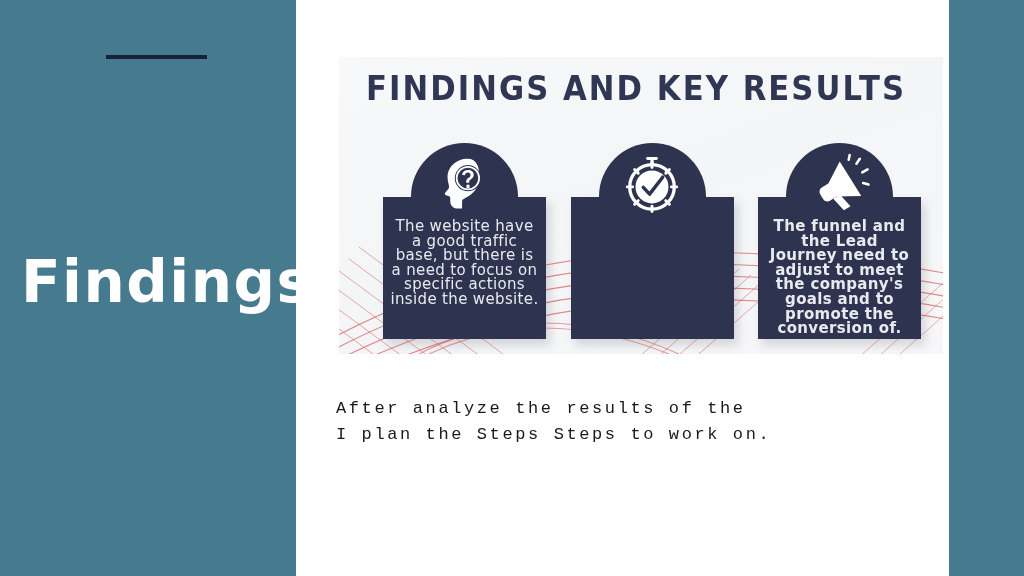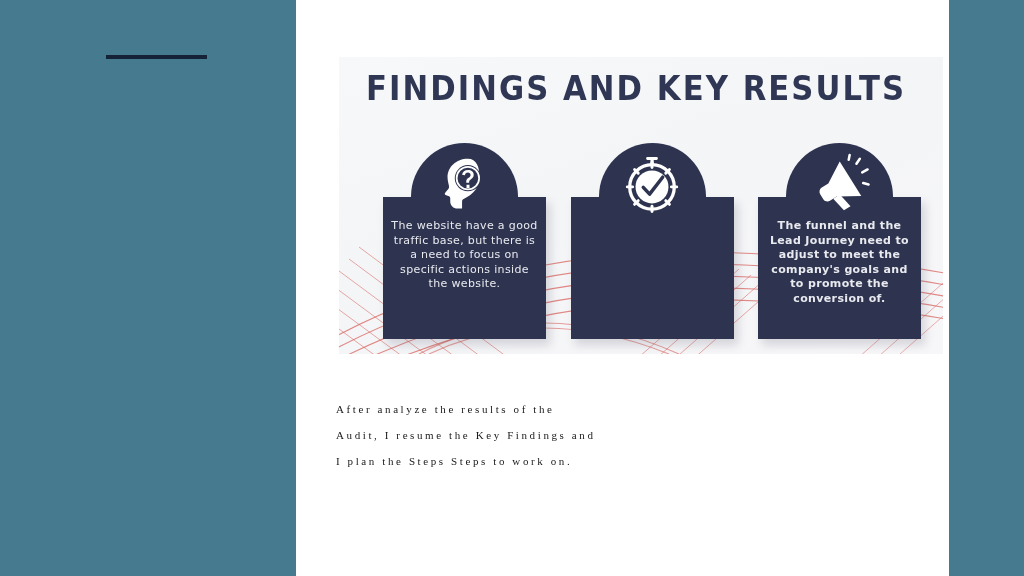--- a/index.html
+++ b/index.html
@@ -116,47 +116,48 @@
     top: -44px;
     width: 62px;
     height: 62px;
   }
   .card-text {
     position: absolute;
     left: 7px;
     top: 22px;
     width: 149px;
     color: #e9eaef;
-    font-size: 11px;
+    font-size: 15px;
     line-height: 14.6px;
     letter-spacing: 0.35px;
     text-align: center;
     font-family: "DejaVu Sans", sans-serif;
   }
   
   .caption {
     position: absolute;
     left: 336px;
     top: 396px;
     width: 580px;
     color: #1a1a1a;
-    font-size: 11px;
+    font-size: 17px;
     line-height: 26px;
     letter-spacing: 2.6px;
-    font-family: Liberation Serif, serif;
+    font-family: Liberation Mono, monospace;
   }
   .caption div { white-space: nowrap; }
 </style>
 </head>
 <body>
 
 <div class="slide">
 
   <div class="left-panel">
     <div class="rule"></div>
+    <div class="slide-title">Findings</div>
   </div>
 
   <div class="right-strip"></div>
 
   <div class="infographic">
 
     <svg class="arcs" viewBox="0 0 604 297">
       <g stroke="#d9645f" fill="none" stroke-width="1.1" opacity="0.75">
         <path d="M-40 300 Q 150 185 400 196 T 700 250"></path>
         <path d="M-40 312 Q 155 196 405 208 T 700 262"></path>
@@ -237,17 +238,16 @@
           <line x1="42" y1="7" x2="43" y2="2"></line>
         </g>
       </svg>
       <div class="card-text">The funnel and the Lead Journey need to adjust to meet the company's goals and to promote the conversion of.</div>
     </div>
 
   </div>
 
   <div class="caption">
     <div>After analyze the results of the</div>
-    <div>Audit, I resume the Key Findings and</div>
     <div>I plan the Steps Steps to work on.</div>
   </div>
 
 </div>
 
 </body></html>

